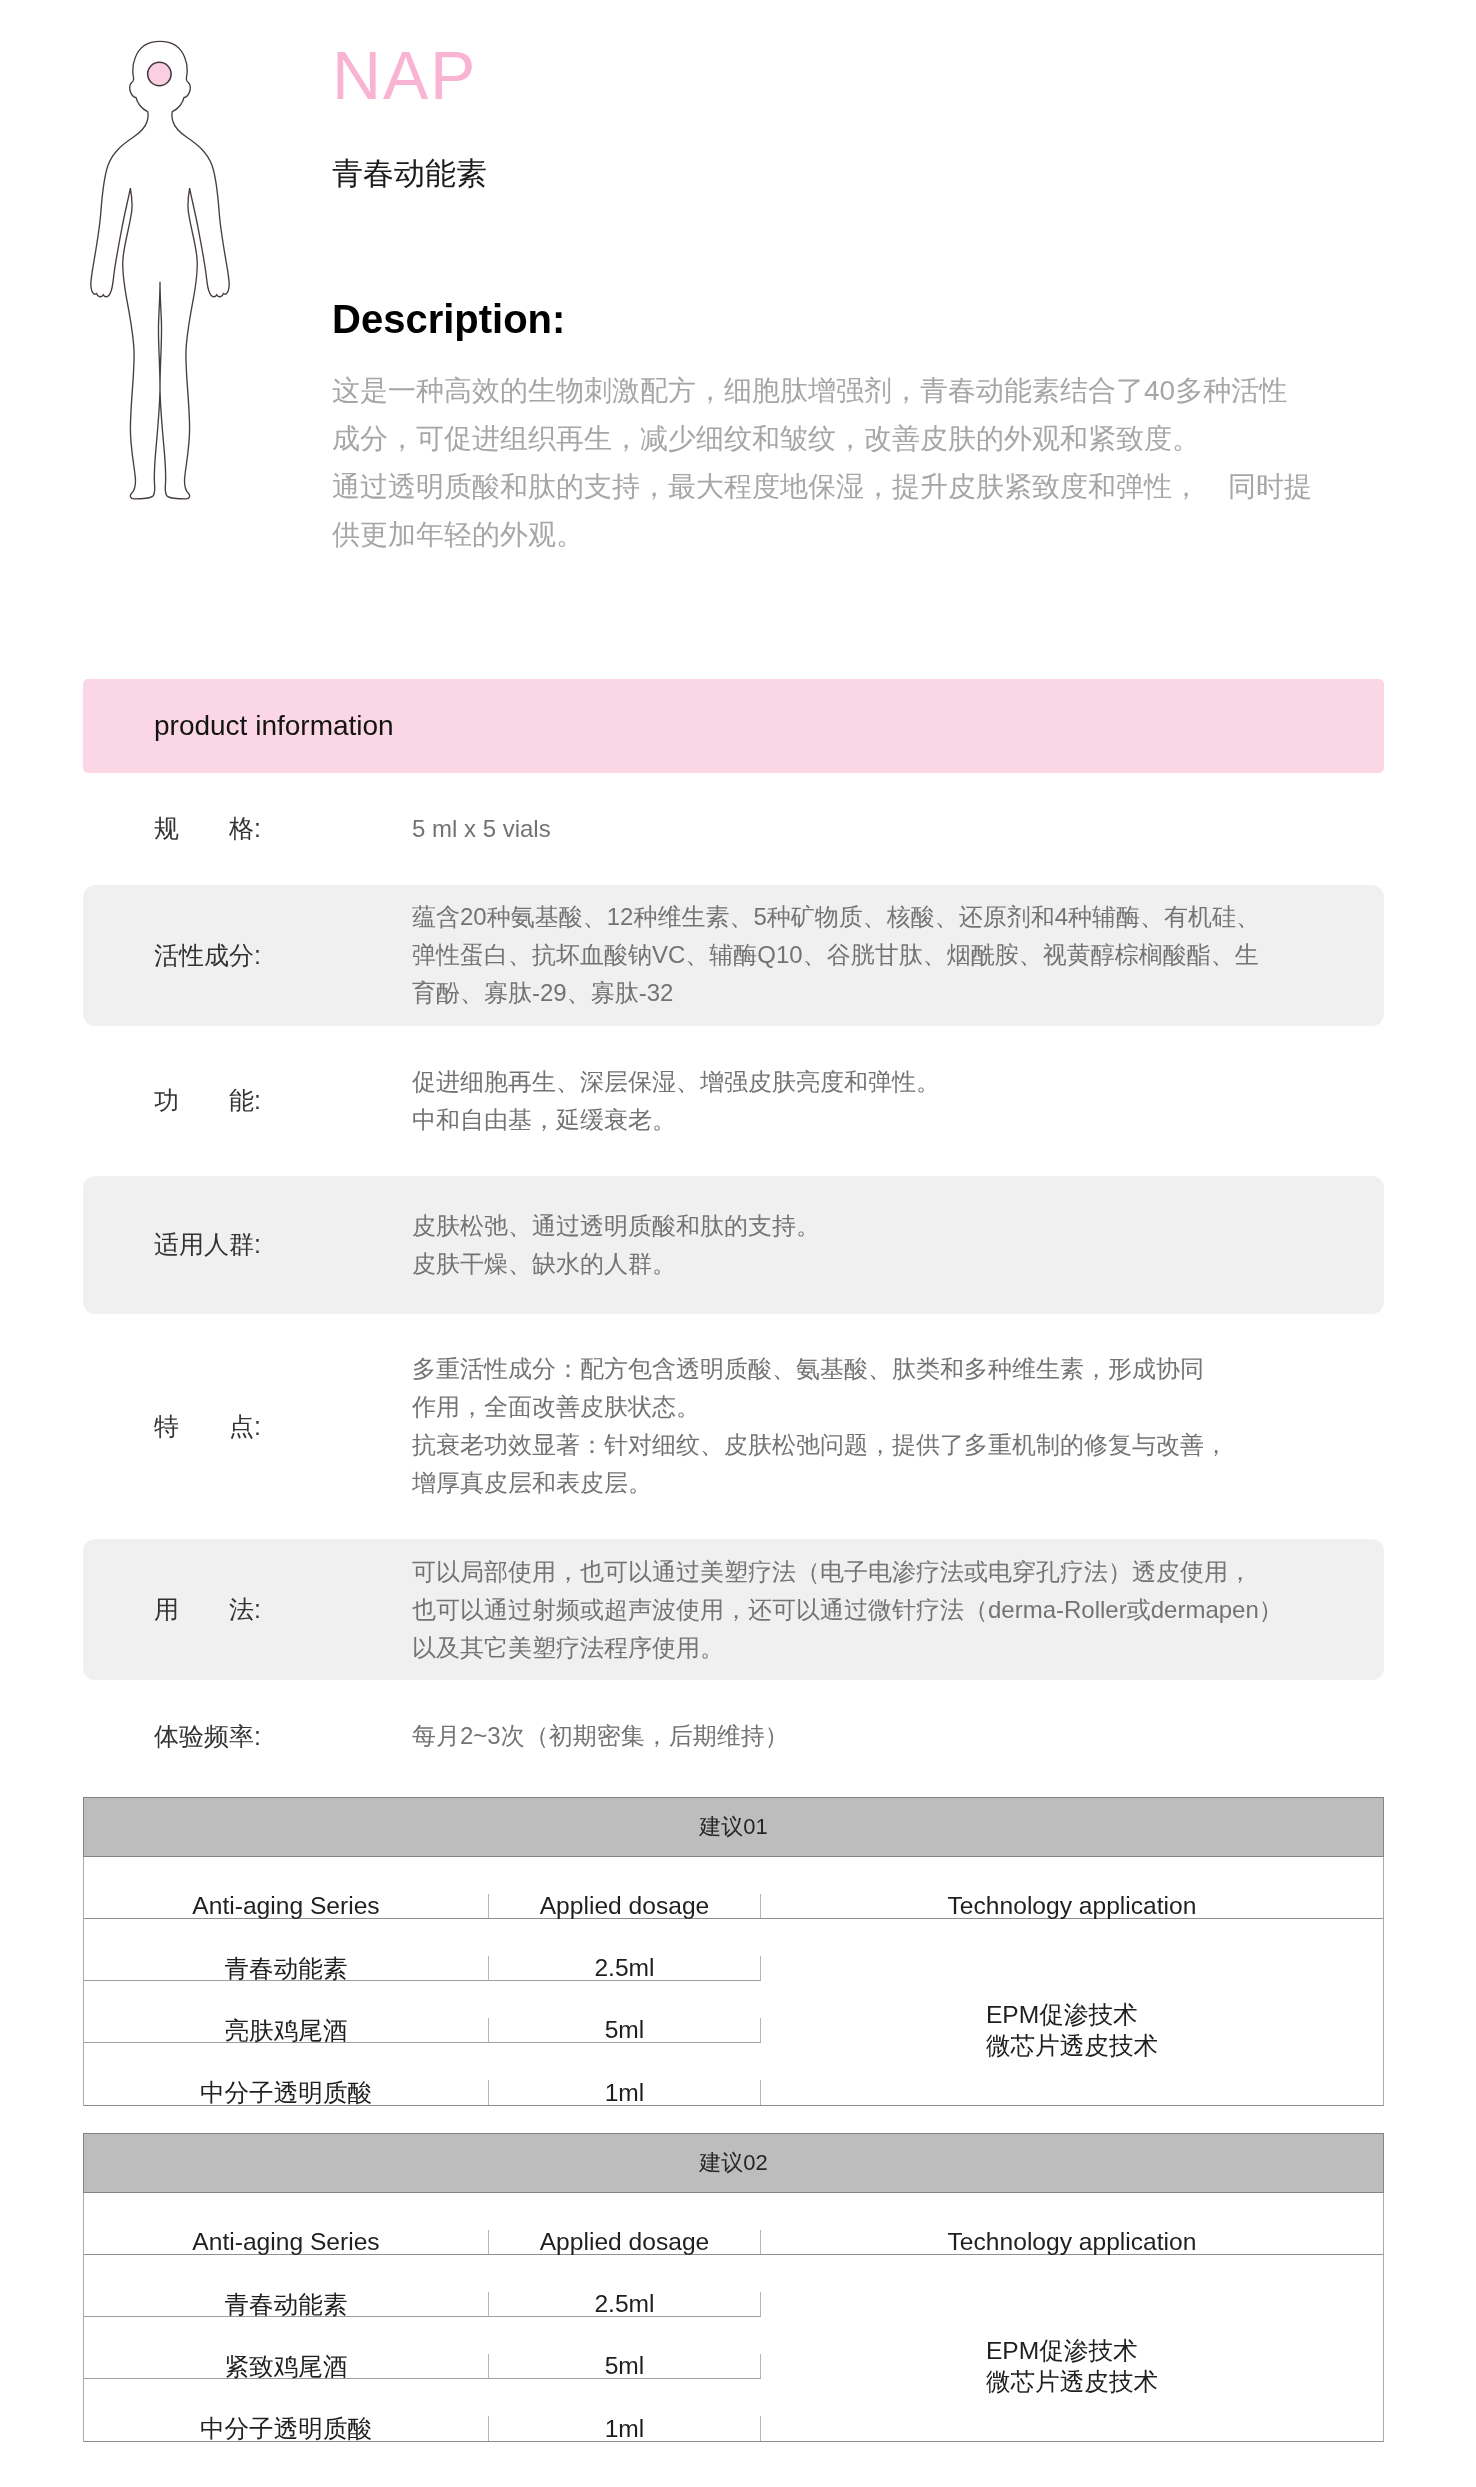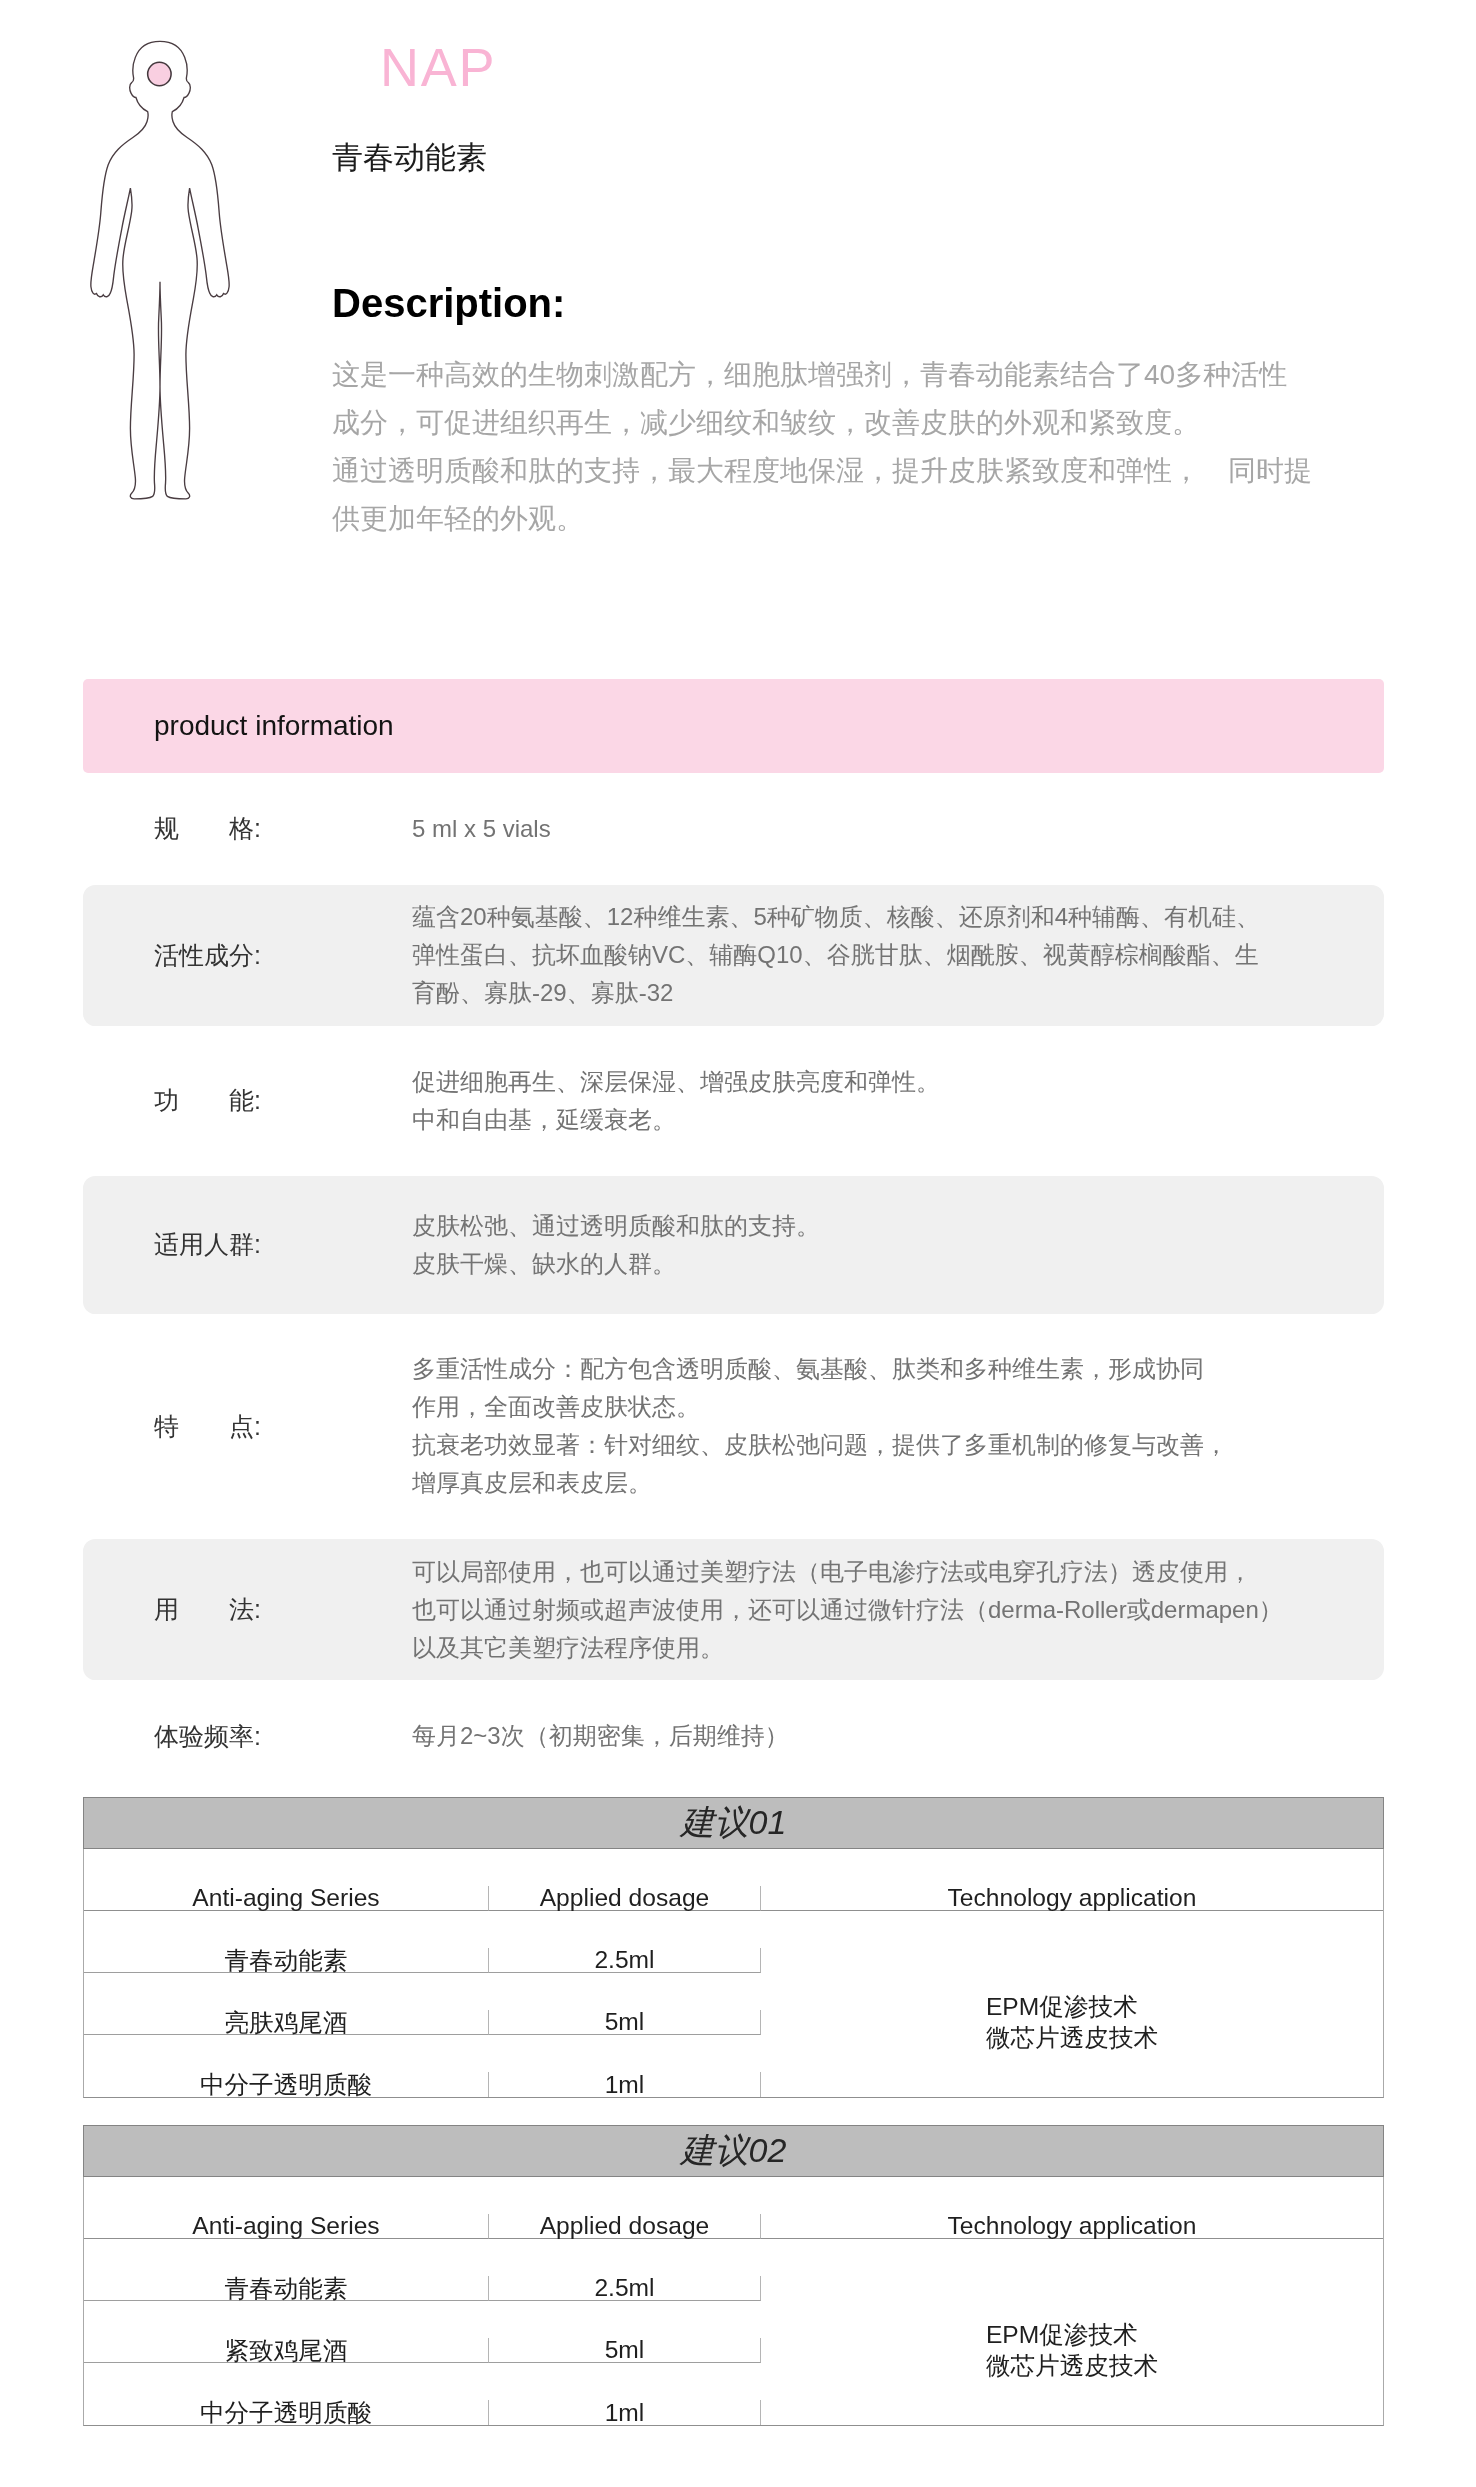--- a/index.html
+++ b/index.html
@@ -6,21 +6,21 @@
   body{
     width:1477px;height:2487px;
     font-family:"Liberation Sans","DejaVu Sans",sans-serif;
     color:#303030;
   }
   .page{position:relative;width:1477px;height:2487px;overflow:hidden;background:#fff;}
 
   
   .figure-wrap{position:absolute;left:86px;top:16px;width:148px;height:507px;}
   .hero{position:absolute;left:332px;top:36px;width:1083px;}
-  .brand{font-size:54px;letter-spacing:1.8px;font-weight:400;margin-left:48px;}
+  .brand{font-size:68px;letter-spacing:1.8px;font-weight:400;}
   .product-name{margin-top:39px;font-size:31px;color:#1c1c1c;}
   .desc-head{margin-top:102px;font-size:40px;font-weight:700;color:#000000;}
   .desc-body{margin-top:25px;font-size:28px;line-height:48px;color:#a6a6a6;white-space:pre-line;}
 
   
   .content{position:absolute;left:83px;top:679px;width:1301px;}
 
   .band{
     height:94px;border-radius:5px;
     display:flex;align-items:center;
@@ -31,24 +31,24 @@
   .row{display:flex;align-items:center;margin-top:24.6px;box-sizing:border-box;}
   .row.plain{padding:12.3px 0;}
   .row.shaded{background:#f0f0f0;border-radius:12.3px;min-height:138px;padding:13.5px 0;}
   .row .label{flex:none;width:258px;padding-left:71px;font-size:25px;color:#333333;}
   .row .value{flex:1;padding-right:28px;font-size:24px;line-height:38px;color:#737373;white-space:pre-line;}
 
   
   .tbl{margin-top:29.5px;}
   .tbl + .tbl{margin-top:27px;}
   .tbl-title{
-    height:52px;box-sizing:border-box;
+    height:60px;box-sizing:border-box;
     border:1.2px solid #848484;
     display:flex;align-items:center;justify-content:center;
-    font-size:34px;color:#262626;font-style:italic;
+    font-size:22px;color:#262626;
   }
   .tbl-grid{
     display:grid;
     grid-template-columns:405px 272px 1fr;
     grid-template-rows:62px 62px 62px 62px;
     border-left:1.2px solid #aaaaaa;
     border-right:1.2px solid #aaaaaa;
     border-bottom:1.2px solid #8f8f8f;
     box-sizing:border-box;
   }

